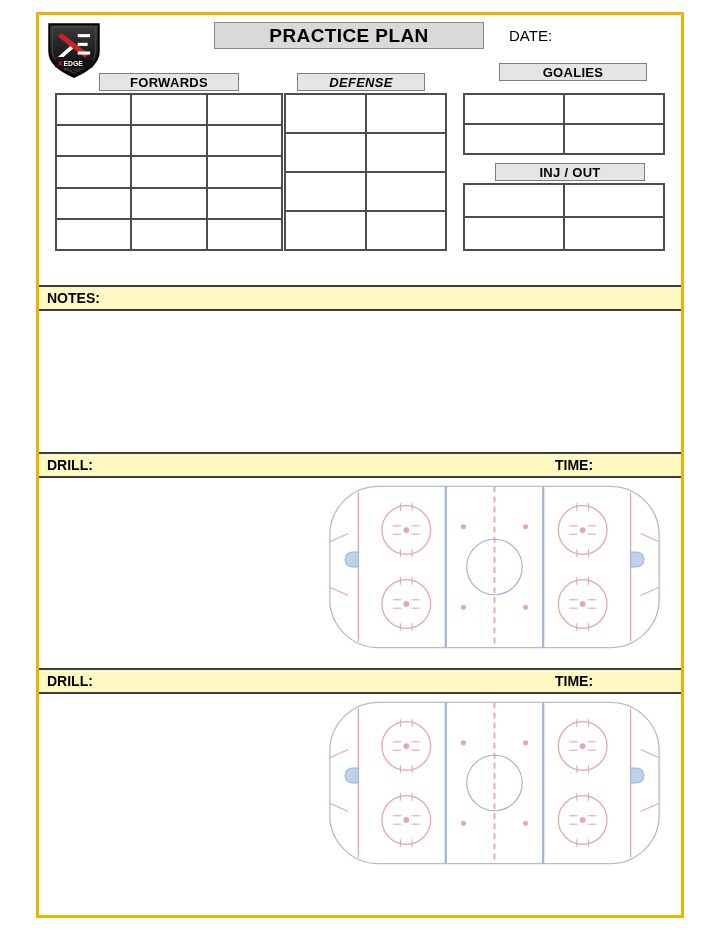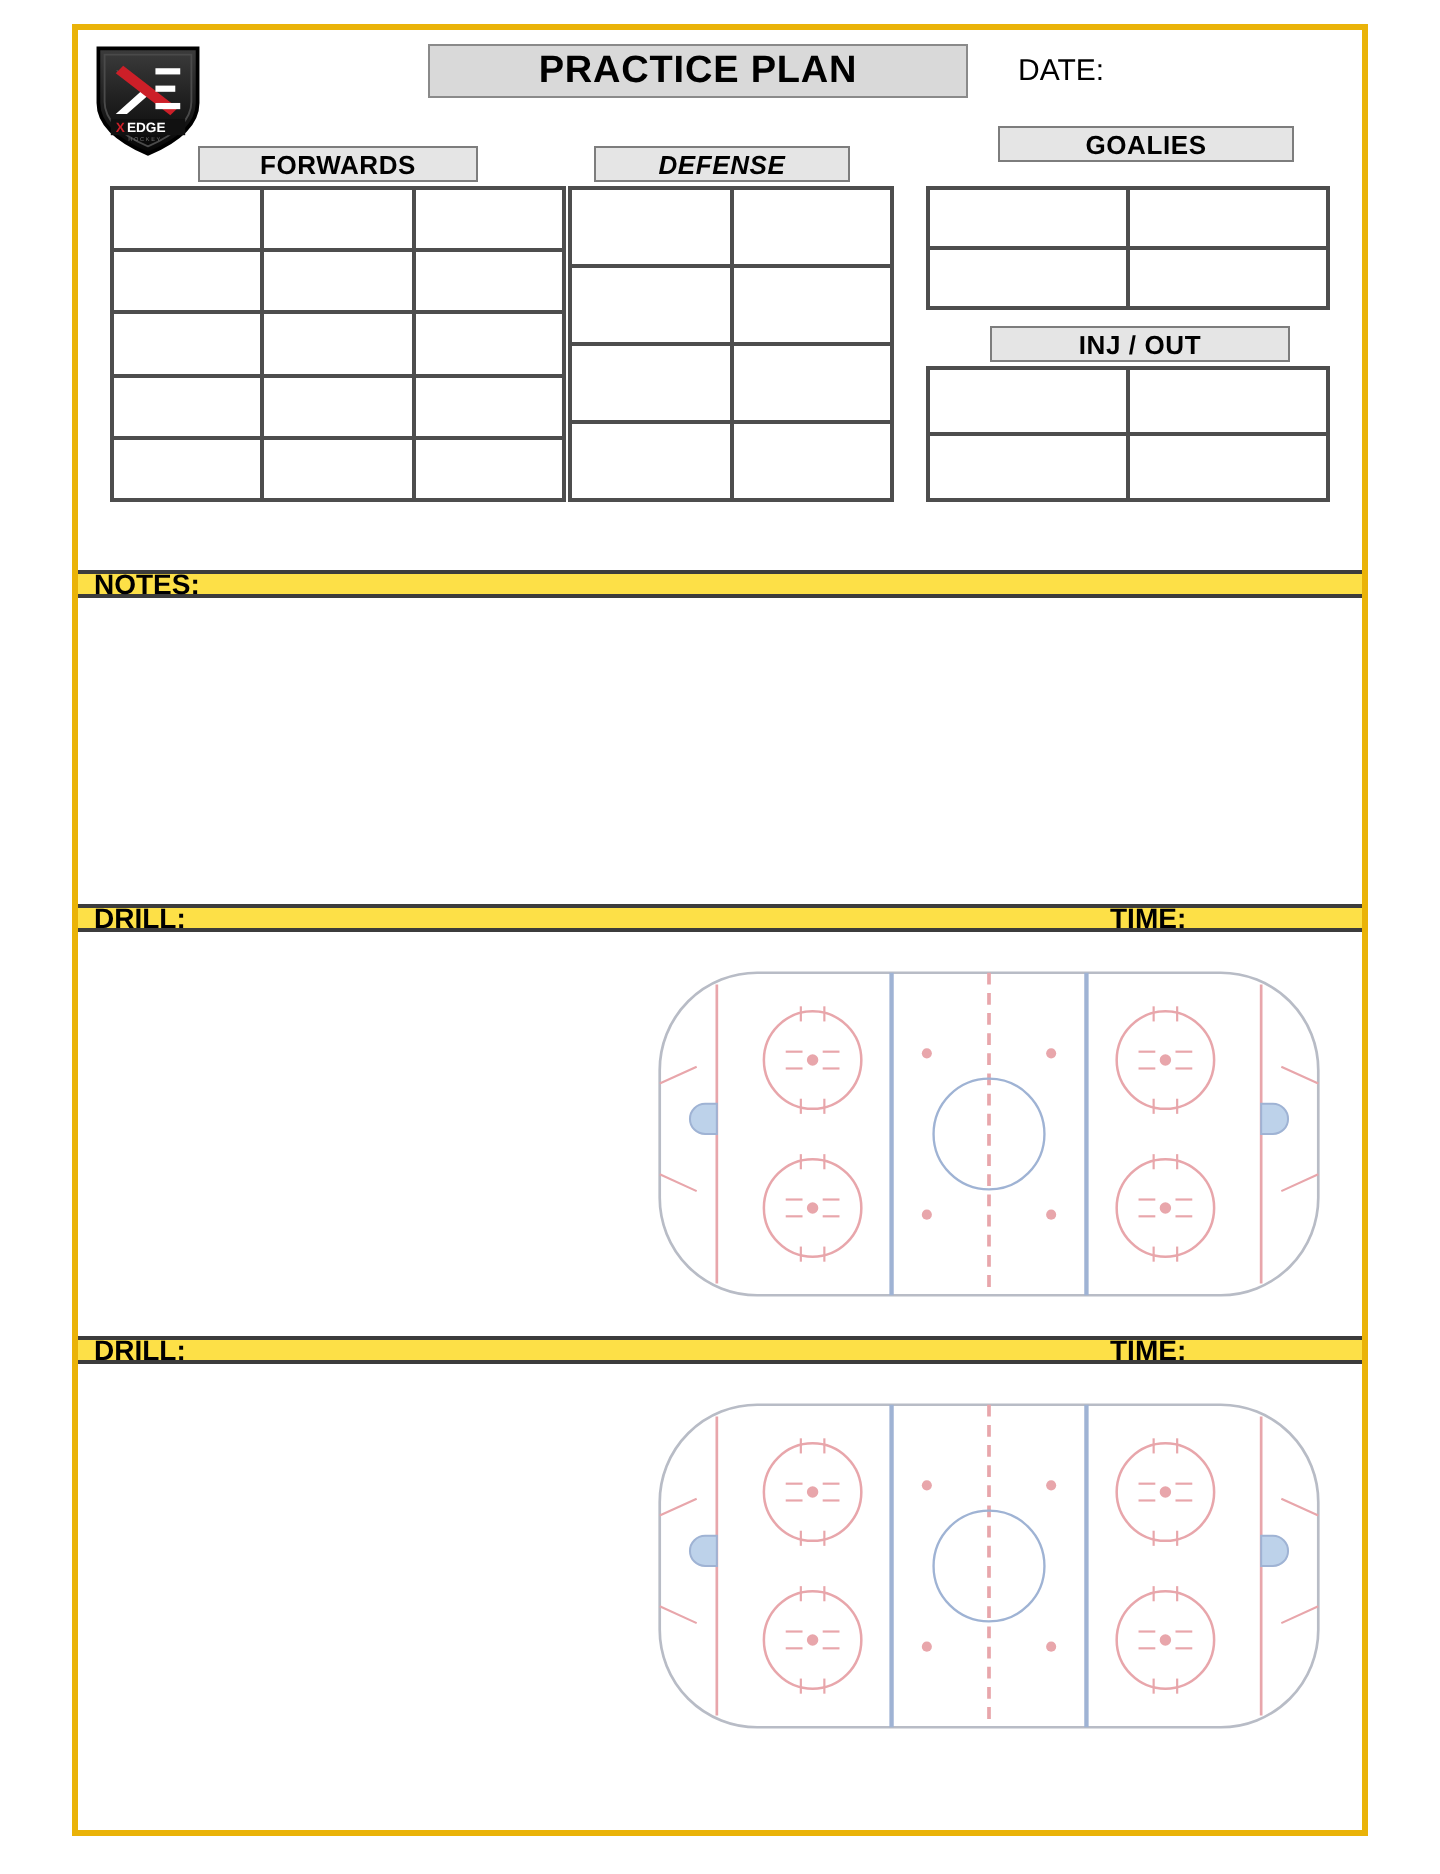--- a/index.html
+++ b/index.html
@@ -123,22 +123,22 @@
   #lbl-inj   { left: 456px; top: 148px; width: 150px; }
   #grid-inj  { left: 424px; top: 168px; width: 202px; height: 68px;
                grid-template-columns: repeat(2, 1fr);
                grid-template-rows: repeat(2, 1fr); }
 
   
   .band {
     position: absolute;
     left: 0;
     width: 100%;
-    height: 14px;
-    background: #fde047;
+    height: 26px;
+    background: #fef9c3;
     border-top: 2px solid #3c3c3c;
     border-bottom: 2px solid #3c3c3c;
   }
   .band .lead {
     position: absolute;
     left: 8px;
     top: 50%;
     transform: translateY(-50%);
     font-size: 14px;
     font-weight: bold;

